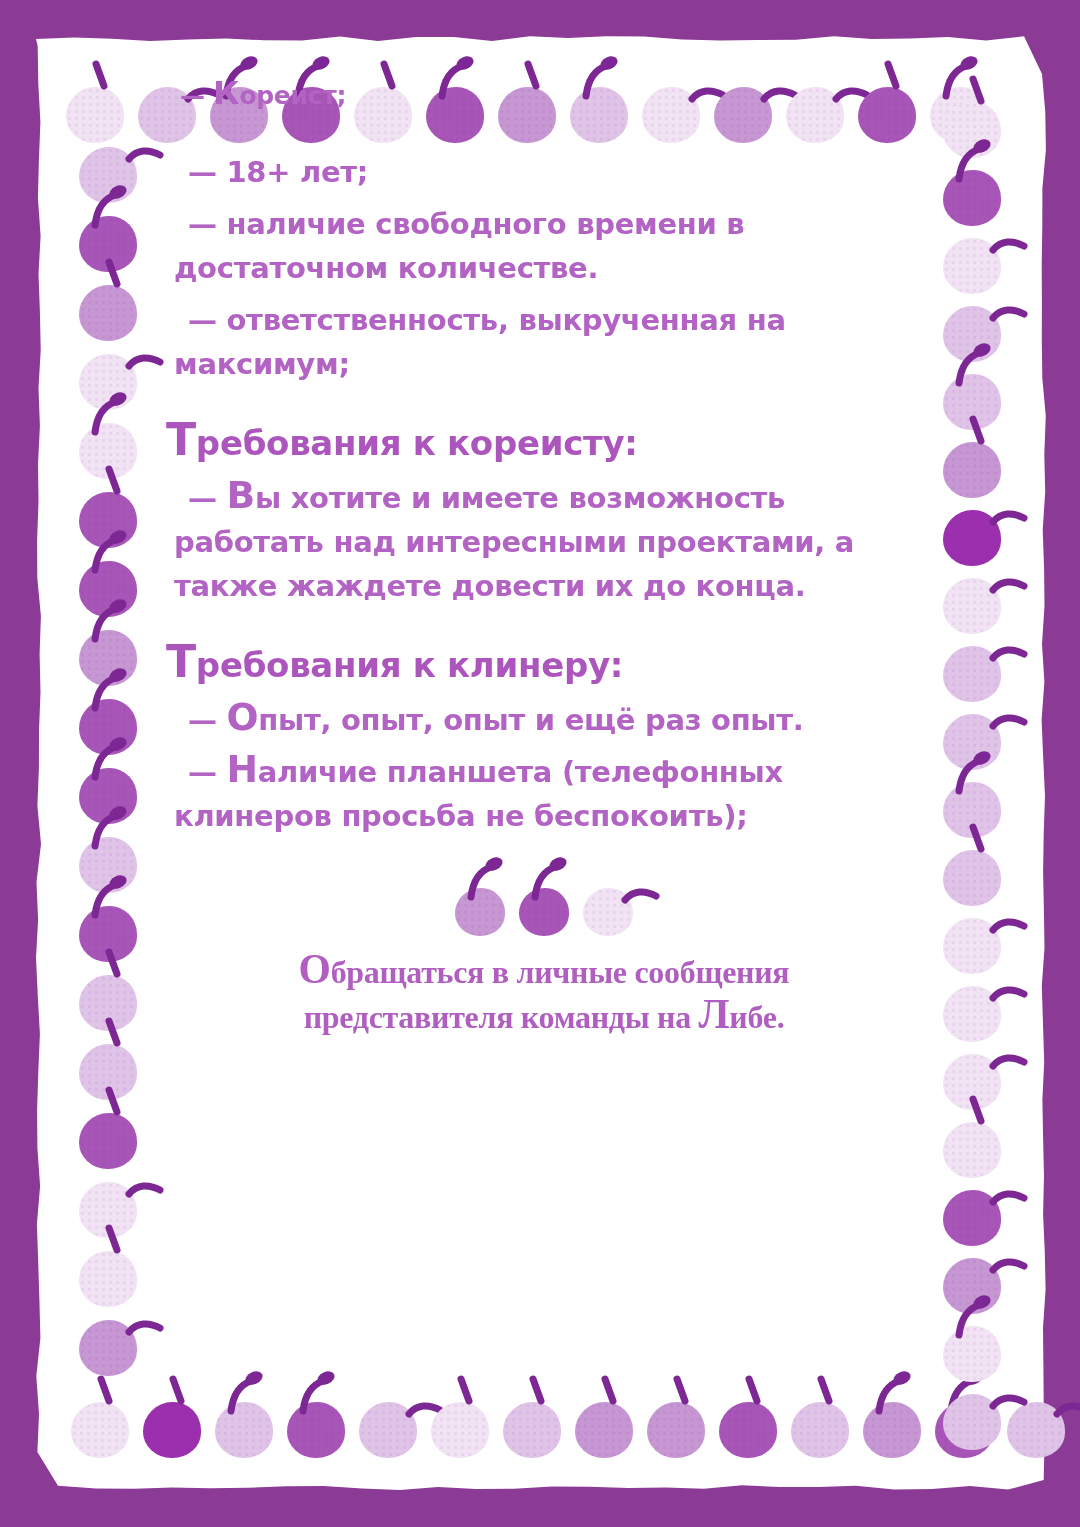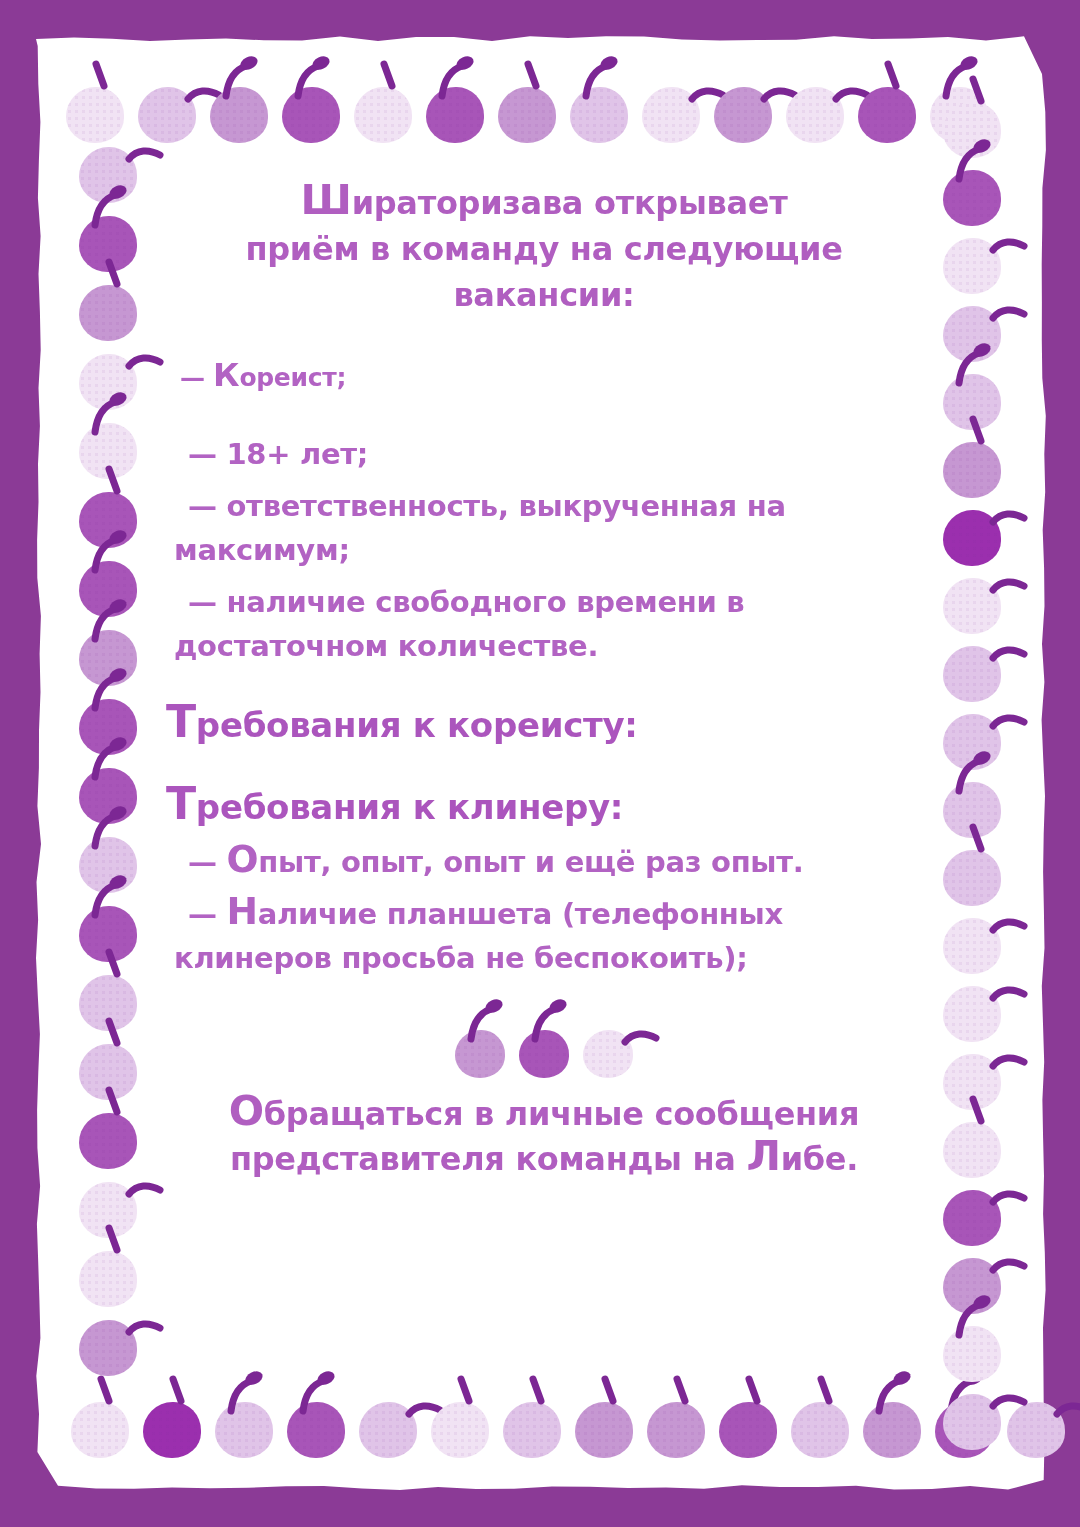--- a/index.html
+++ b/index.html
@@ -45,21 +45,21 @@
   .section h2{
     margin:0 0 4px 0;font-size:34px;line-height:50px;
     color:#ab55bd;font-weight:bold;
   }
   .bullet{font-size:29px;line-height:44px;text-indent:14px;margin:8px;}
   #center-apples{
     margin-top:20px;height:78px;
     display:flex;justify-content:center;align-items:flex-end;gap:14px;
   }
   #center-apples .apple{position:relative;width:50px;height:48px;}
-  .footer{margin-top:14px;text-align:center;font-size:32px;line-height:45px;color:#b05ec0;}
+  .footer{margin-top:14px;text-align:center;font-size:32px;line-height:45px;color:#b05ec0;font-family:Liberation Serif, serif;}
 </style>
 </head>
 <body>
 
 <div id="page" style="clip-path: polygon(0px 3px, 38px 1.5px, 76px 2.7px, 114px 4.9px, 152px 3.4px, 190px 2.6px, 228px 4.3px, 266px 4.6px, 304px 0.4px, 342px 5px, 380px 1px, 418px 1px, 456px 5px, 494px 0.3px, 532px 1.9px, 570px 0.2px, 608px 0.4px, 646px 3.4px, 684px 4.6px, 722px 4px, 760px 3.7px, 798px 0.3px, 836px 3.1px, 874px 2.5px, 912px 1px, 950px 4.5px, 988px 0.3px, 1006px 38px, 1009.3px 76px, 1009.9px 114px, 1006.4px 152px, 1006.3px 190px, 1005.7px 228px, 1005.9px 266px, 1005.8px 304px, 1006.3px 342px, 1009.8px 380px, 1008.3px 418px, 1009.2px 456px, 1006.7px 494px, 1008.1px 532px, 1008.5px 570px, 1006px 608px, 1008.4px 646px, 1005.6px 684px, 1007.2px 722px, 1009px 760px, 1007.7px 798px, 1007.1px 836px, 1007.9px 874px, 1008.5px 912px, 1005.8px 950px, 1007px 988px, 1008.2px 1026px, 1006.4px 1064px, 1007.1px 1102px, 1008px 1140px, 1007.1px 1178px, 1008.8px 1216px, 1009.6px 1254px, 1007px 1292px, 1007.4px 1330px, 1007.7px 1368px, 1008.5px 1406px, 1007.7px 1444px, 972px 1453.6px, 934px 1450.1px, 896px 1453px, 858px 1453.4px, 820px 1449.7px, 782px 1451px, 744px 1450.9px, 706px 1449.3px, 668px 1452.8px, 630px 1451.6px, 592px 1452px, 554px 1450.8px, 516px 1450.6px, 478px 1452.8px, 440px 1453px, 402px 1450.9px, 364px 1454px, 326px 1452.6px, 288px 1450.1px, 250px 1450.2px, 212px 1451.8px, 174px 1452.2px, 136px 1451.5px, 98px 1452.7px, 60px 1452.5px, 22px 1449.8px, 1.4px 1416px, 3px 1378px, 0.3px 1340px, 4.4px 1302px, 3.4px 1264px, 2.2px 1226px, 0.9px 1188px, 4.1px 1150px, 1.4px 1112px, 1.1px 1074px, 2.3px 1036px, 3.9px 998px, 1.8px 960px, 0px 922px, 2.1px 884px, 0.5px 846px, 5px 808px, 1.4px 770px, 2.9px 732px, 3px 694px, 4.5px 656px, 3.6px 618px, 4.9px 580px, 1.3px 542px, 1.1px 504px, 2.5px 466px, 2px 428px, 3.9px 390px, 2.5px 352px, 4.7px 314px, 3.9px 276px, 2.5px 238px, 4.6px 200px, 1.9px 162px, 2.9px 124px, 4.4px 86px, 2.3px 48px, 1.7px 10px);"></div>
 <div id="decor">
     <div class="apple shade-pale" style="left: 66px; top: 87px;">
       <svg class="stem-tick" width="20" height="30" viewBox="0 0 20 30">
         <path d="M6 4 L14 26" stroke="#7c2794" stroke-width="7" stroke-linecap="round" fill="none"></path>
       </svg>
@@ -401,37 +401,34 @@
       </svg>
     </div>
     <div class="apple shade-light" style="left: 943px; top: 1394px;">
       <svg class="stem-side" width="36" height="18" viewBox="0 0 36 18">
         <path d="M2 12 C10 2 22 2 33 8" stroke="#7c2794" stroke-width="7" stroke-linecap="round" fill="none"></path>
       </svg>
     </div>
   </div>
 
 <div id="content">
-  <div class="title">
-    <div><span class="cap">Ш</span>ираторизава открывает</div>
-    <div>приём в команду на следующие вакансии:</div>
-  </div>
 
   <div class="vacancies">
     <p class="vacancy">— <span class="cap">К</span>ореист;</p>
   </div>
 
   <div class="section">
     <p class="bullet">— 18+ лет;</p>
+    <p class="bullet">— наличие свободного времени в достаточном количестве.</p>
     <p class="bullet">— ответственность, выкрученная на максимум;</p>
-    <p class="bullet">— наличие свободного времени в достаточном количестве.</p>
   </div>
 
   <div class="section">
     <h2><span class="cap">Т</span>ребования к кореисту:</h2>
+    <p class="bullet">— <span class="cap">В</span>ы хотите и имеете возможность работать над интересными проектами, а также жаждете довести их до конца.</p>
   </div>
 
   <div class="section">
     <h2><span class="cap">Т</span>ребования к клинеру:</h2>
     <p class="bullet">— <span class="cap">О</span>пыт, опыт, опыт и ещё раз опыт.</p>
     <p class="bullet">— <span class="cap">Н</span>аличие планшета (телефонных клинеров просьба не беспокоить);</p>
   </div>
 
   <div id="center-apples">
       <div class="apple shade-medium">

